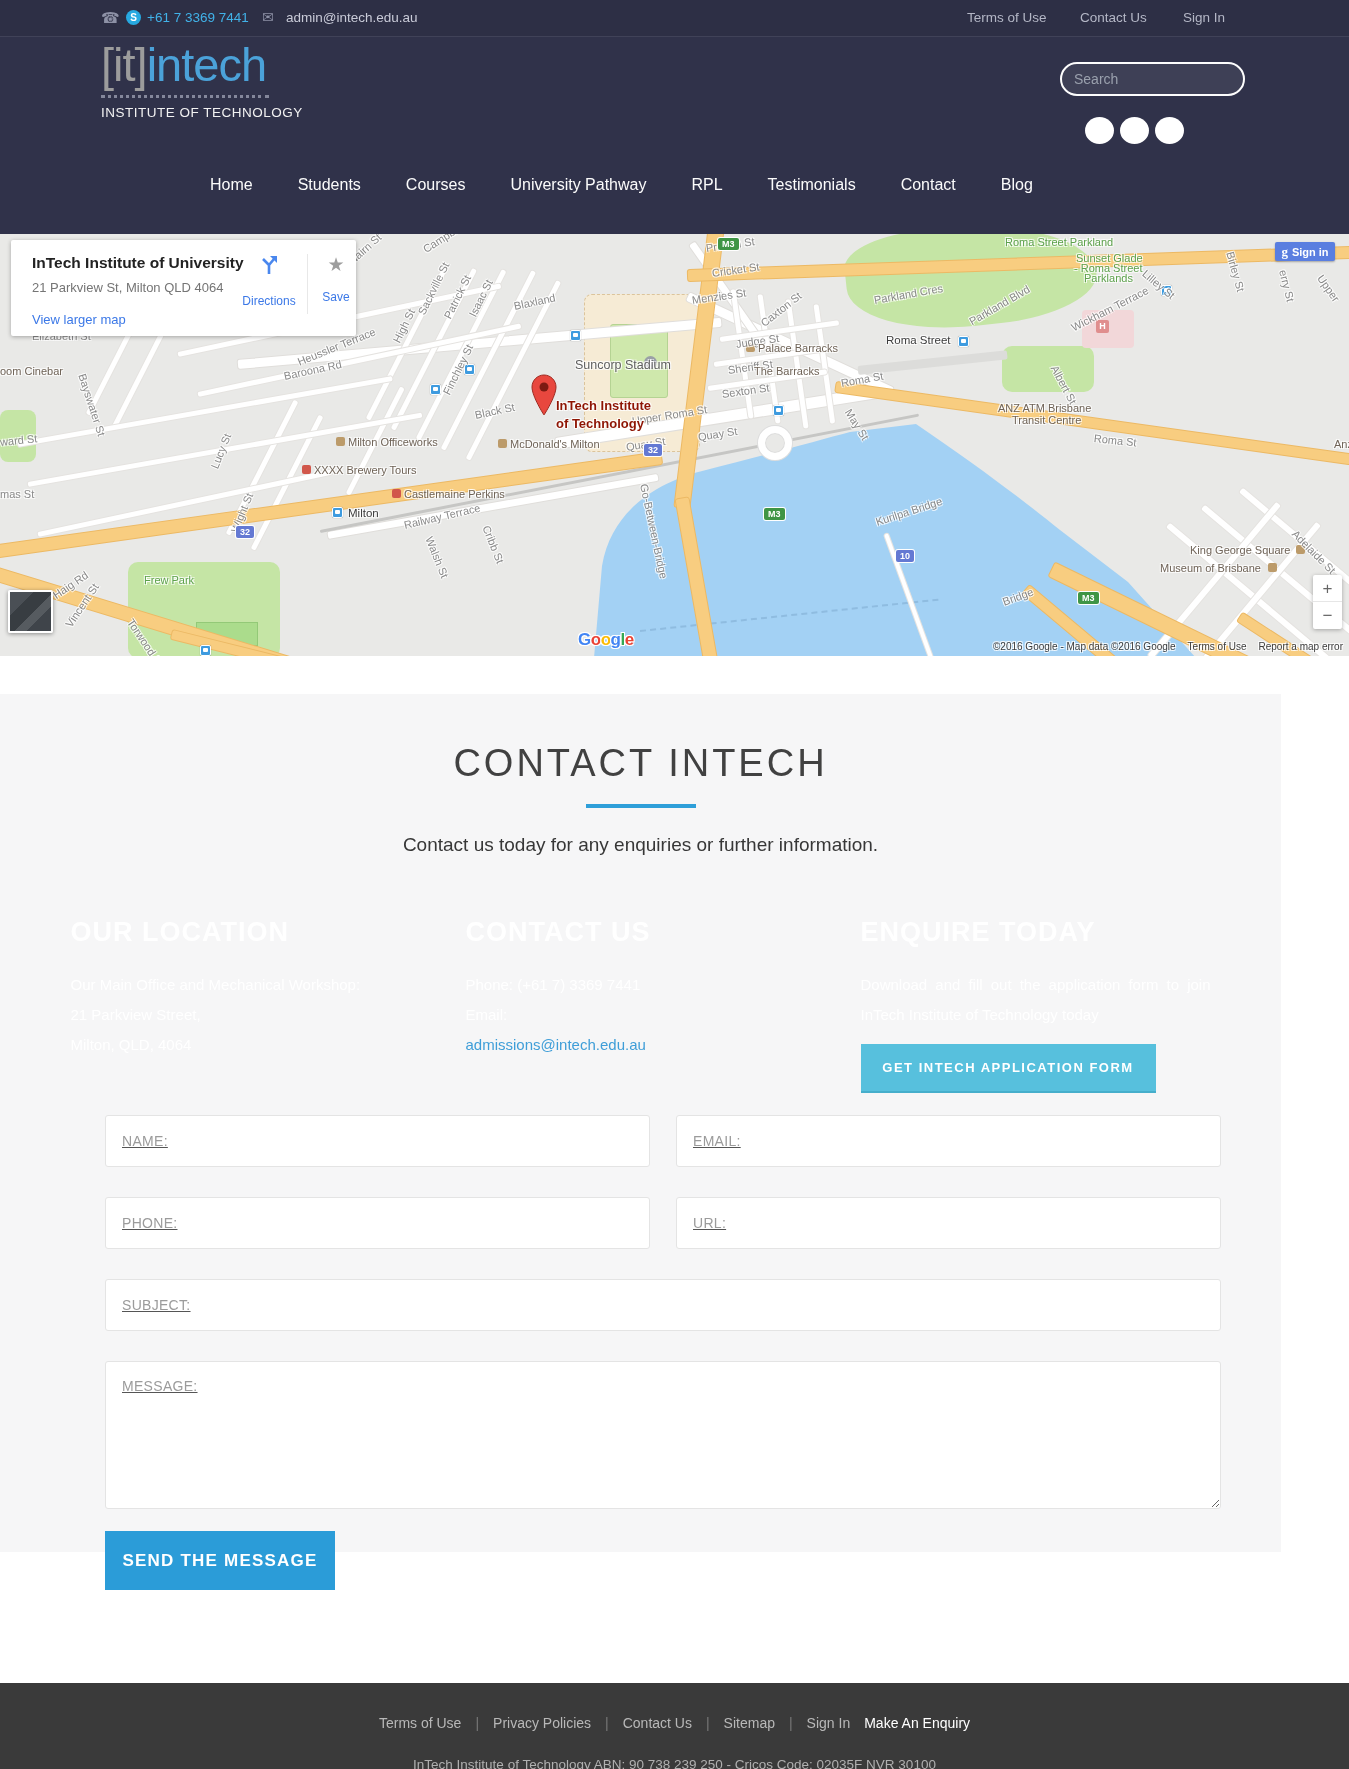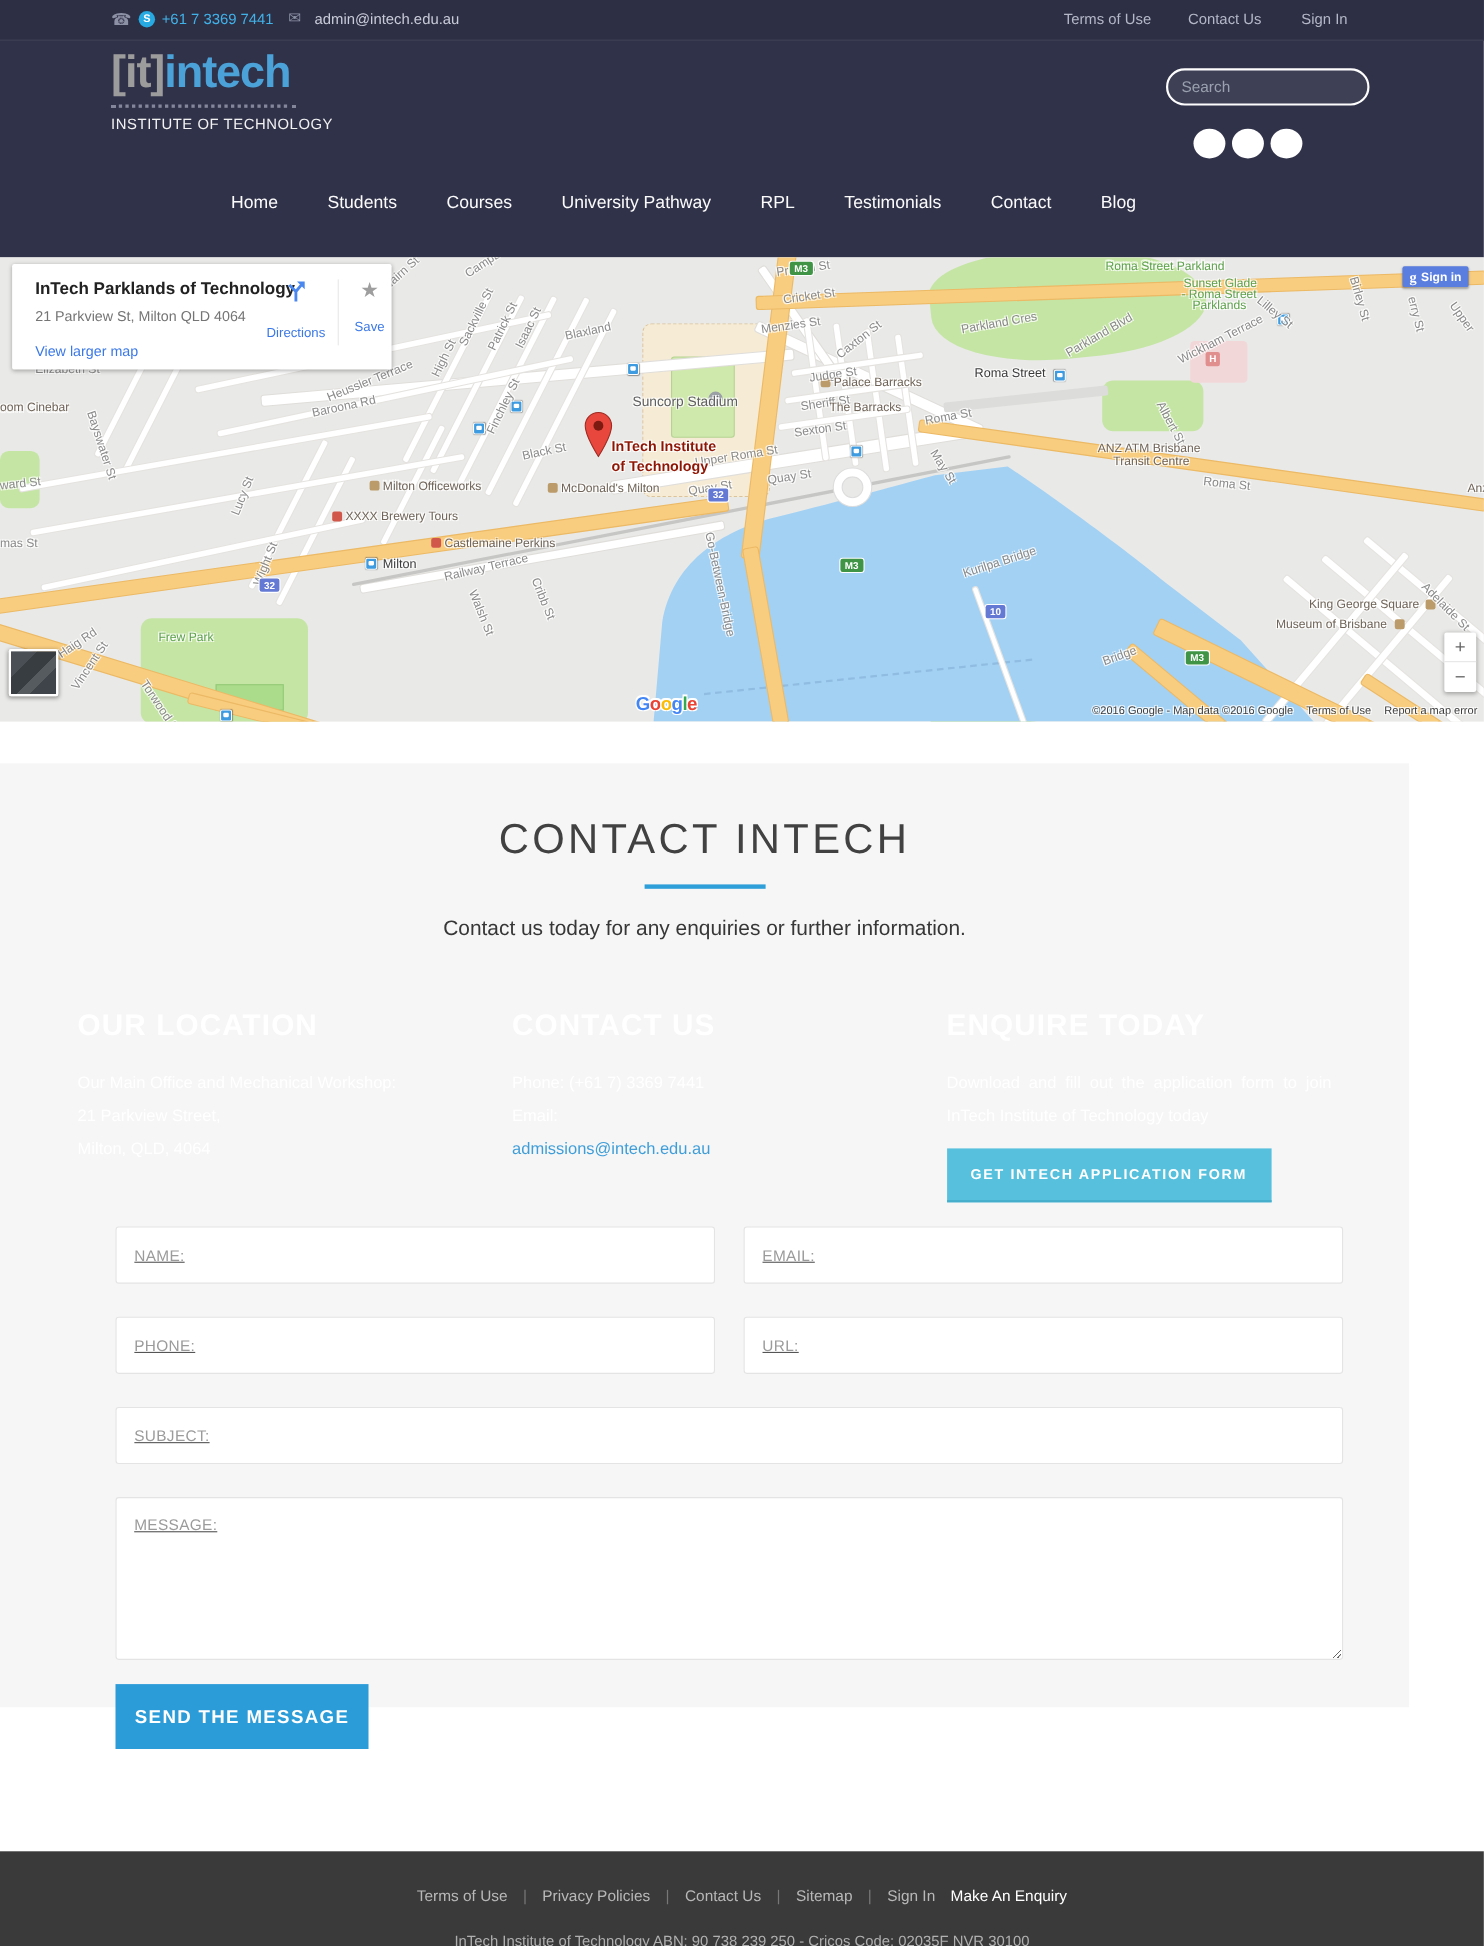--- a/index.html
+++ b/index.html
@@ -10,21 +10,21 @@
   .topbar { position:relative; height:37px; background:#2d2f45; border-bottom:1px solid #404258; }
   .tb-item { position:absolute; top:10px; font-size:13.5px; color:#c9cbd8; white-space:nowrap; }
   .phone-ic { left:101px; top:9px; color:#8d91a6; font-size:15px; font-family:"DejaVu Sans",sans-serif; }
   .skype { left:126px; top:10px; width:15px; height:15px; border-radius:50%; background:#27a9e1; color:#fff;
            font-size:10px; font-weight:bold; text-align:center; line-height:15px; }
   .tb-phone { left:147px; color:#41b2e8; }
   .env-ic { left:262px; top:9px; color:#8d91a6; font-size:14px; font-family:"DejaVu Sans",sans-serif; }
   .tb-email { left:286px; }
   .tb-link { cursor:pointer; color:#b4b7c6; }
   .logo { position:absolute; left:101px; top:40px; }
-  .logo-main { font-size:41px; font-weight:bold; letter-spacing:-1px; line-height:50px; }
+  .logo-main { font-size:47px; font-weight:normal; letter-spacing:-1px; line-height:50px; }
   .logo-main .br { color:#9c9c9c; }
   .logo-main .nm { color:#4ba2d9; }
   .logo-dots { margin-top:5px; width:168px; border-top:3px dotted #84879b; }
   .logo-tag { margin-top:7px; color:#f2f2f2; font-size:13.5px; letter-spacing:.5px; }
   .search { position:absolute; left:1060px; top:62px; width:185px; height:34px; border:2px solid #fdfdfd;
             border-radius:17px; background:rgba(255,255,255,.07); display:flex; align-items:center; padding:0 12px; }
   .search input { flex:1; background:transparent; border:none; outline:none; color:#86efac; font-size:14px;
                   font-family:"Liberation Sans",sans-serif; }
   .search input::placeholder { color:#9aa0ad; }
   .socials { position:absolute; left:1085px; top:117px; display:flex; gap:6px; }
@@ -344,21 +344,21 @@
     <span class="bdg b" style="left:896px;top:316px">10</span>
     <span class="bdg g" style="left:1078px;top:358px">M3</span>
   </div>
 
   <svg class="pin" width="26" height="42" viewBox="0 0 26 42">
     <path d="M13 1C6.4 1 1 6.4 1 13c0 9.5 12 28 12 28s12-18.5 12-28C25 6.4 19.6 1 13 1z" fill="#e8473e" stroke="#9e2b22" stroke-width="1"></path>
     <circle cx="13" cy="13" r="4.5" fill="#7c1a12"></circle>
   </svg>
 
   <div class="mapcard">
-    <div class="mc-title">InTech Parklands of Technology</div>
+    <div class="mc-title">InTech Institute of University</div>
     <div class="mc-addr">21 Parkview St, Milton QLD 4064</div>
     <div class="mc-dir">
       <svg width="22" height="22" viewBox="0 0 22 22">
         <path d="M11 20 V11 M11 11 L5 5 M11 11 L16 5" fill="none" stroke="#4a87ee" stroke-width="2.6"></path>
         <path d="M12 2 h7 v7 z" fill="#4a87ee"></path>
       </svg>
       <span class="mc-act-label">Directions</span>
     </div>
     <div class="mc-sep"></div>
     <div class="mc-save">

